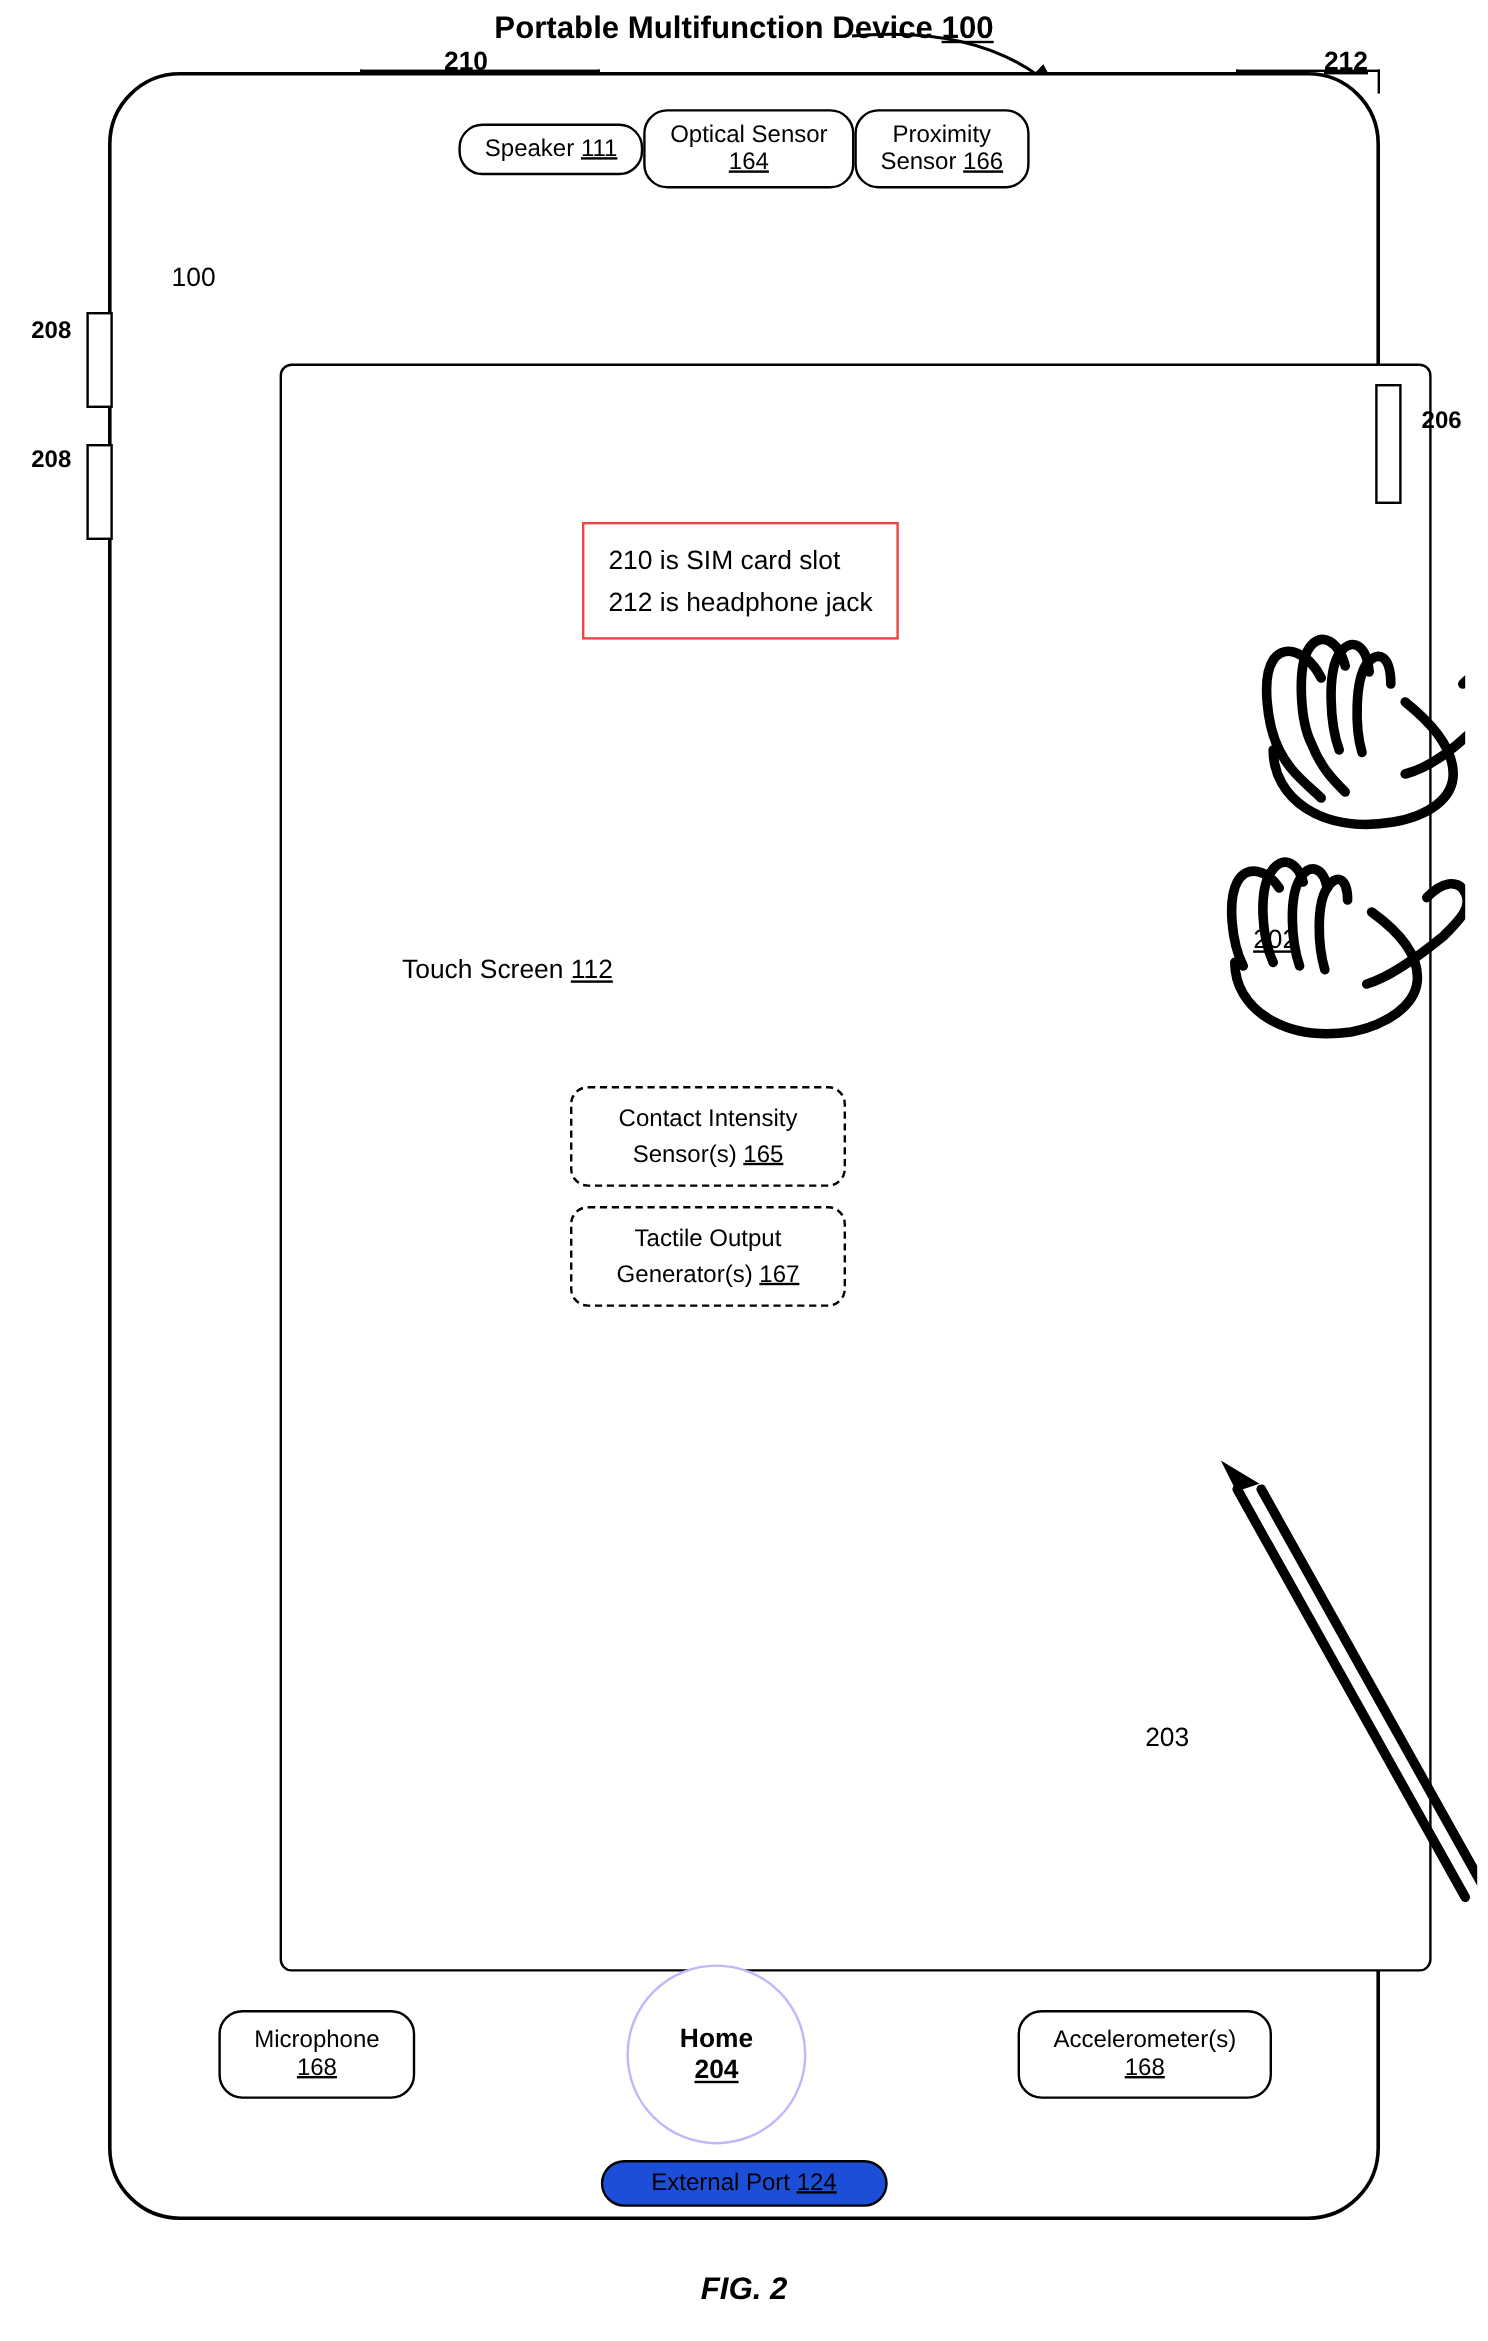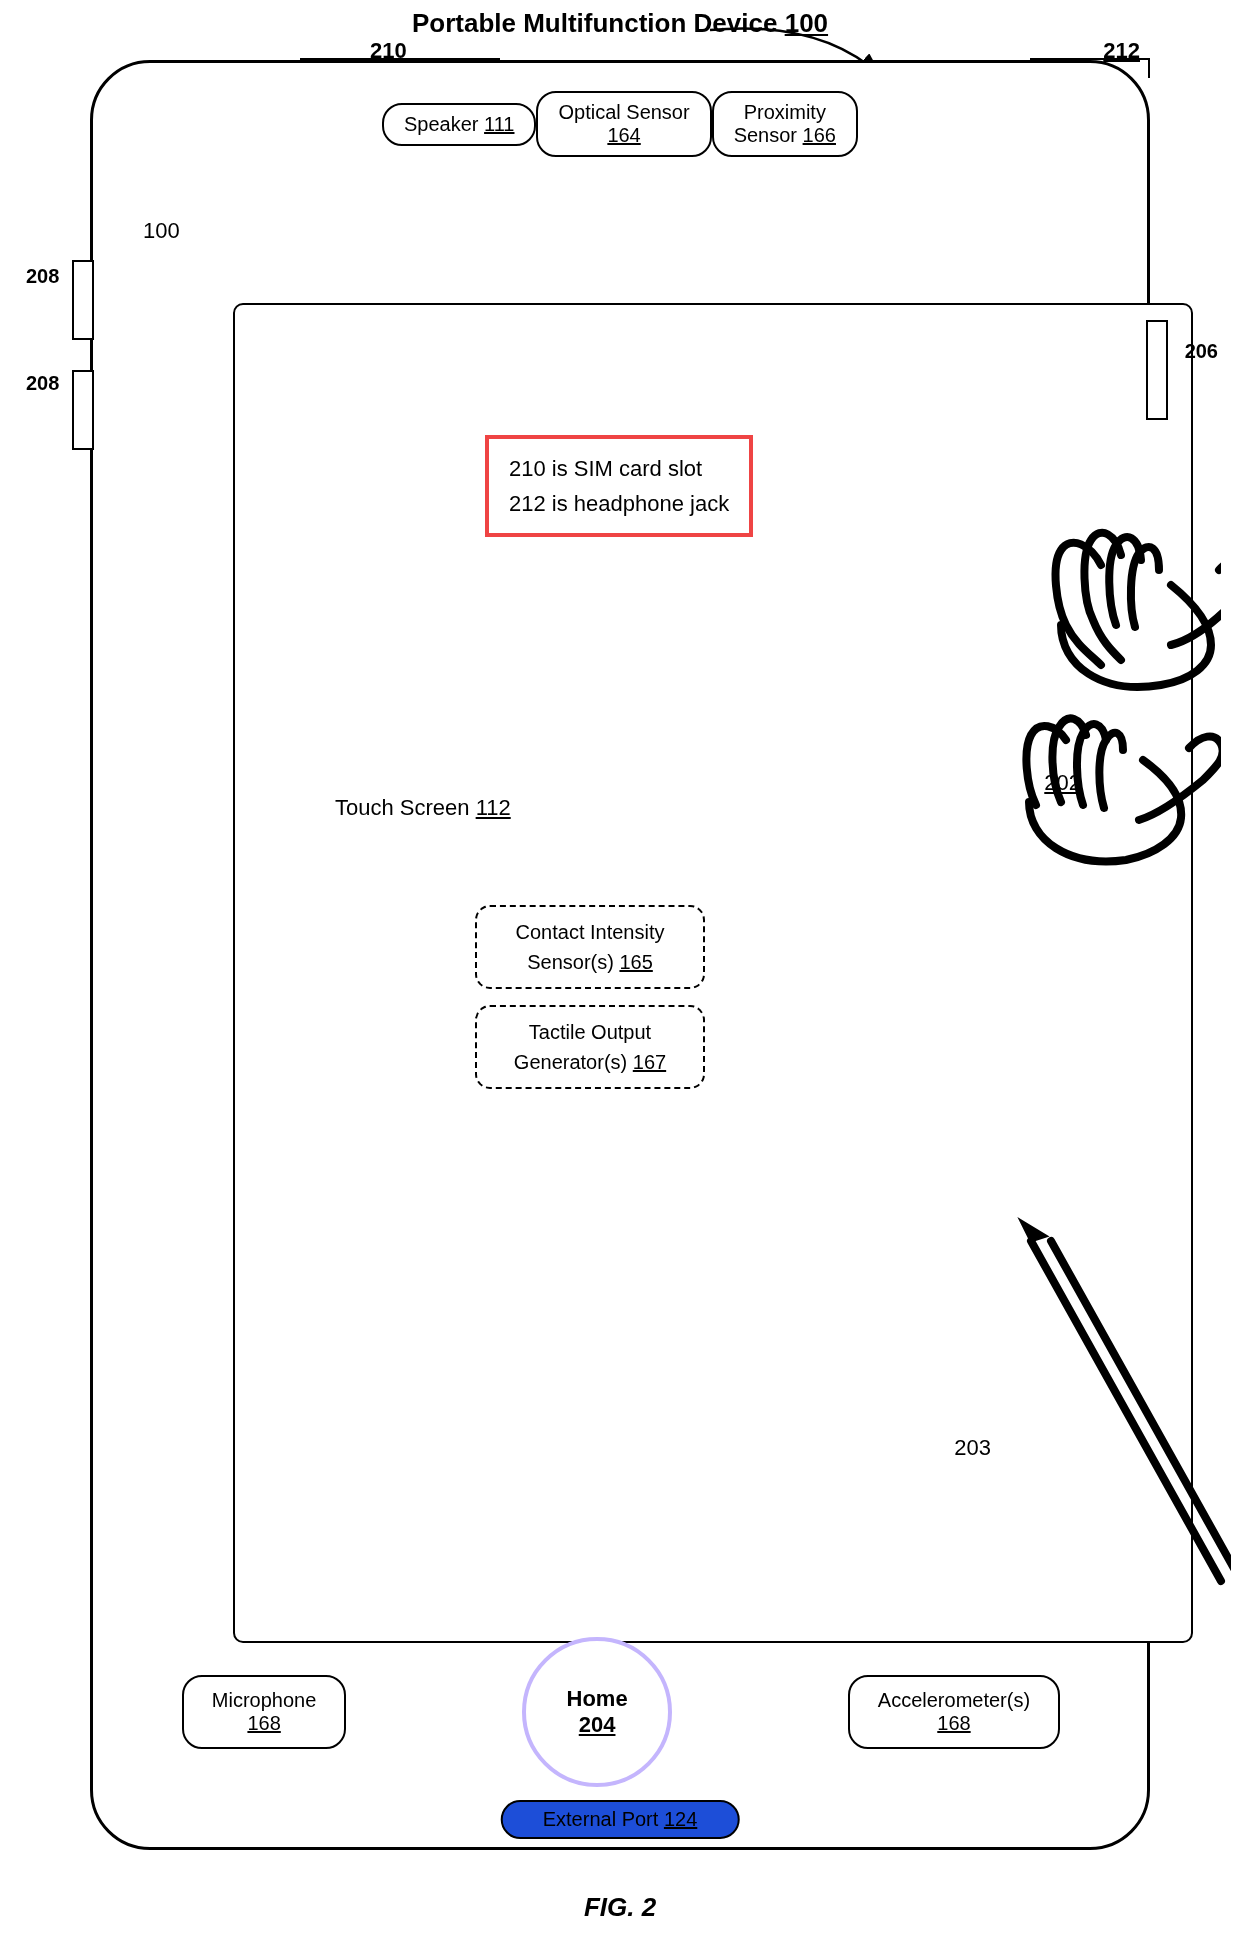--- a/index.html
+++ b/index.html
@@ -104,21 +104,21 @@
       font-size: 20px;
       text-align: center;
       background: #fff;
     }
 
     
     .note-box {
       position: absolute;
       left: 250px;
       top: 130px;
-      border: 4px solid #ef4444;
+      border: 2px solid #ef4444;
       padding: 12px 20px;
       font-size: 22px;
       line-height: 1.6;
       background: #fff;
     }
 
     
     .dashed-box {
       position: absolute;
       border: 2px dashed #000;
@@ -136,21 +136,21 @@
       width: 230px;
     }
 
     .tactile-output-box {
       left: 240px;
       top: 700px;
       width: 230px;
     }
 
     .component-label-circle {
-      border: 4px solid #c4b5fd;
+      border: 2px solid #c4b5fd;
       border-radius: 50%;
       width: 150px;
       height: 150px;
       display: flex;
       flex-direction: column;
       align-items: center;
       justify-content: center;
       font-size: 22px;
       font-weight: bold;
       text-align: center;

